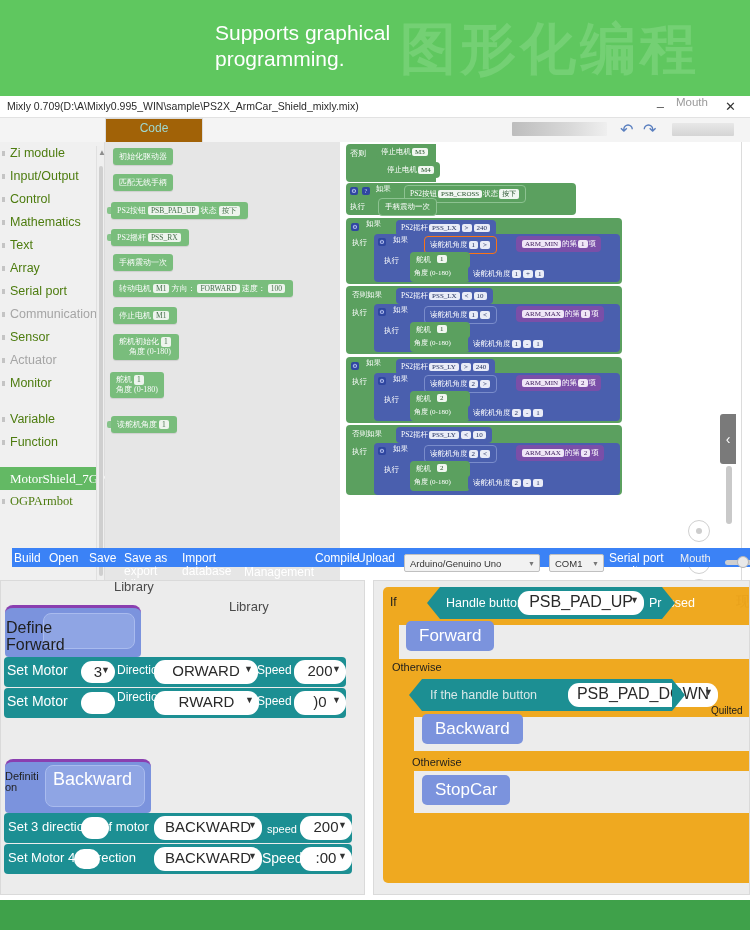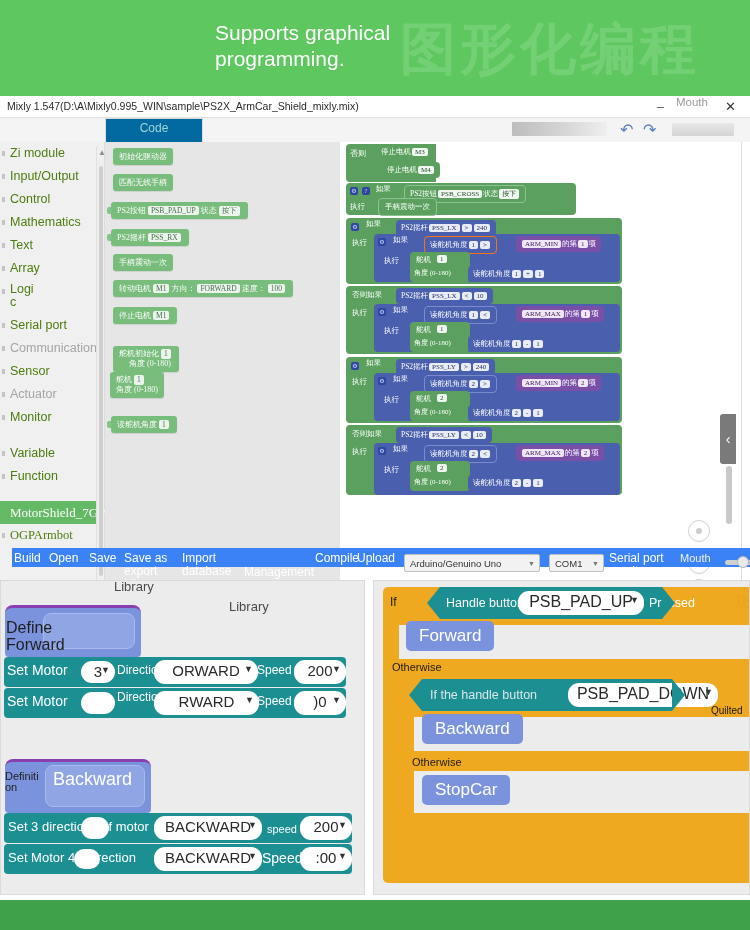--- a/index.html
+++ b/index.html
@@ -39,21 +39,21 @@
   .win-mouth {
     position:absolute; right:40px; top:0px; font-size:11.5px; color:#9a9a9a;
     line-height:12px; width:34px; text-align:left;
   }
   .win-close { position:absolute; right:14px; top:3px; font-size:13px; color:#333; }
 
   
   .menustrip { position:absolute; left:0; top:22px; width:750px; height:24px; background:#f4f4f4; }
   .tab-code {
     position:absolute; left:105px; top:0px; width:98px; height:24px;
-    background:#0369a1; border:1px solid #dcdcdc; border-bottom:none;
+    background:#a16207; border:1px solid #dcdcdc; border-bottom:none;
     font-size:12px; color:#9fd8d0; text-align:center; padding-top:3px; line-height:12px;
   }
   .searchbox {
     position:absolute; left:512px; top:4px; width:95px; height:14px;
     background:linear-gradient(90deg,#bdbdbd,#d8d8d8 60%,#efefef);
     border-radius:1px;
   }
   .undo, .redo { position:absolute; top:2px; font-size:16px; color:#5a7fbf; }
   .undo { left:620px; transform:scaleX(-1); }
   .redo { left:643px; }
@@ -239,43 +239,41 @@
 
 <div class="banner">
   <div class="banner-ghost">图形化编程</div>
   <div class="banner-title">Supports graphical
 programming.</div>
 </div>
 
 <div class="ide">
 
   <div class="titlebar">
-    <div class="tt">Mixly 1.547(D:\A\Mixly0.995_WIN\sample\PS2X_ArmCar_Shield_mixly.mix)</div>
+    <div class="tt">Mixly 0.709(D:\A\Mixly0.995_WIN\sample\PS2X_ArmCar_Shield_mixly.mix)</div>
     <div class="win-min">–</div>
     <div class="win-mouth">Mouth</div>
     <div class="win-close">✕</div>
   </div>
 
   <div class="menustrip">
     <div class="tab-code">Code</div>
     <div class="searchbox"></div>
     <div class="undo">↷</div>
     <div class="redo">↷</div>
     <div class="topright-btn"></div>
   </div>
 
   <div class="sidebar">
     <div class="side-item"><span class="dot"></span><span>Zi module</span></div>
     <div class="side-item"><span class="dot"></span><span>Input/Output</span></div>
     <div class="side-item"><span class="dot"></span><span>Control</span></div>
     <div class="side-item"><span class="dot"></span><span>Mathematics</span></div>
     <div class="side-item"><span class="dot"></span><span>Text</span></div>
     <div class="side-item"><span class="dot"></span><span>Array</span></div>
-    <div class="side-item two"><span class="dot"></span><span style="white-space:pre-line">Logi
-c</span></div>
     <div class="side-item"><span class="dot"></span><span>Serial port</span></div>
     <div class="side-item dim"><span class="dot"></span><span>Communication</span></div>
     <div class="side-item"><span class="dot"></span><span>Sensor</span></div>
     <div class="side-item dim"><span class="dot"></span><span>Actuator</span></div>
     <div class="side-item"><span class="dot"></span><span>Monitor</span></div>
     <div class="side-item" style="margin-top:13px"><span class="dot"></span><span>Variable</span></div>
     <div class="side-item"><span class="dot"></span><span>Function</span></div>
     <div class="side-item sel" style="margin-top:13px"><span>MotorShield_7GP</span></div>
     <div class="side-item" style="font-family:'Liberation Serif',serif"><span class="dot"></span><span>OGPArmbot</span></div>
 
@@ -287,21 +285,21 @@
   </div>
 
   <div class="palette">
     <div class="pb" style="left:8px; top:6px"><span class="cjk">初始化驱动器</span></div>
     <div class="pb" style="left:8px; top:32px"><span class="cjk">匹配无线手柄</span></div>
     <div class="pb" style="left:6px; top:60px"><span class="notch-left"></span><span class="cjk">PS2按钮</span><span class="fld">PSB_PAD_UP</span><span>状态</span><span class="fld">按下</span></div>
     <div class="pb" style="left:6px; top:87px"><span class="notch-left"></span><span class="cjk">PS2摇杆</span><span class="fld">PSS_RX</span></div>
     <div class="pb" style="left:8px; top:112px"><span class="cjk">手柄震动一次</span></div>
     <div class="pb" style="left:8px; top:138px"><span class="cjk">转动电机</span><span class="fld">M1</span><span>方向：</span><span class="fld">FORWARD</span><span>速度：</span><span class="fld">100</span></div>
     <div class="pb" style="left:8px; top:165px"><span class="cjk">停止电机</span><span class="fld">M1</span></div>
-    <div class="pb two" style="left:8px; top:204px"><span class="cjk">舵机初始化</span><span class="fld">1</span><br><span style="margin-left:10px">角度 (0-180)</span></div>
+    <div class="pb two" style="left:8px; top:192px"><span class="cjk">舵机初始化</span><span class="fld">1</span><br><span style="margin-left:10px">角度 (0-180)</span></div>
     <div class="pb two" style="left:5px; top:230px"><span class="cjk">舵机</span><span class="fld">1</span><br><span>角度 (0-180)</span></div>
     <div class="pb" style="left:6px; top:274px"><span class="notch-left"></span><span class="cjk">读舵机角度</span><span class="fld">1</span></div>
   </div>
 
   <div class="workspace">
 
     <div class="blk green" style="left:6px; top:2px; width:90px; height:38px; border-radius:4px 0 0 4px"></div>
     <div class="blk" style="left:10px; top:6px; font-size:8px">否则</div>
     <div class="blk green" style="left:36px; top:2px; padding:3px 5px"><span>停止电机</span><span class="fld2">M3</span></div>
     <div class="blk green" style="left:42px; top:20px; padding:3px 5px"><span>停止电机</span><span class="fld2">M4</span></div>

